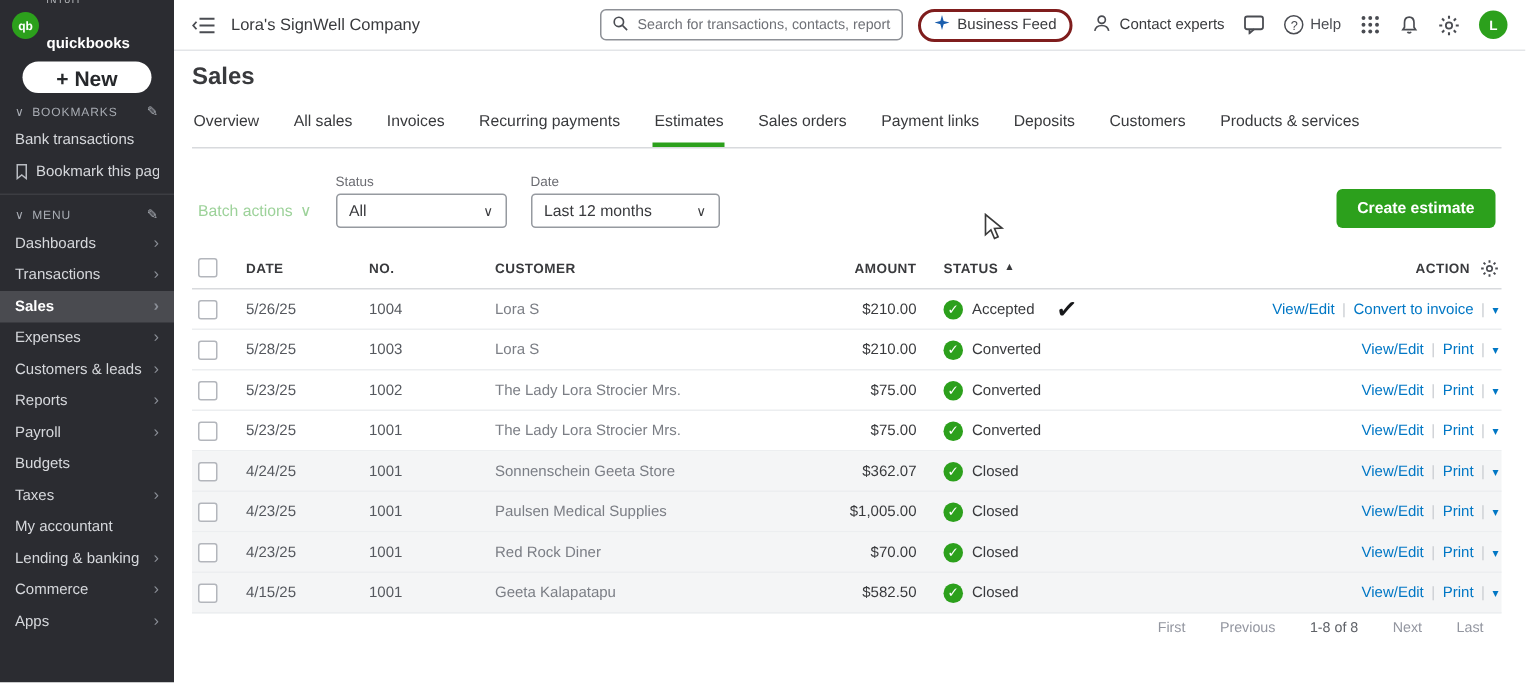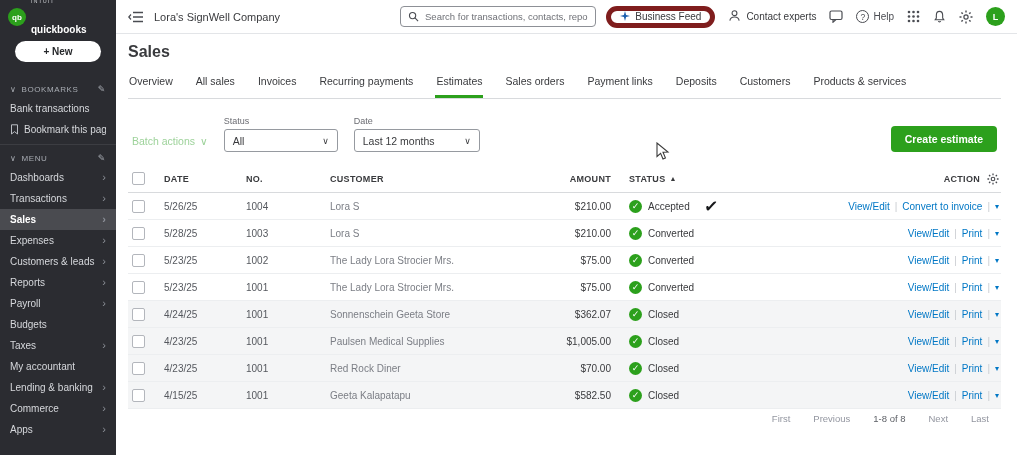--- a/index.html
+++ b/index.html
@@ -9,22 +9,22 @@
 
   
   .sidebar { width:116px; min-width:116px; height:455px; background:#2b2c31; color:#d6d8dc;
     display:flex; flex-direction:column; font-size:10px; }
   .logo-row { height:34px; display:flex; align-items:center; gap:5px; padding:0 8px; }
   .qb-badge { width:18px; height:18px; border-radius:50%; background:#2ca01c; color:#fff;
     font-size:8px; font-weight:bold; display:flex; align-items:center; justify-content:center; }
   .logo-text { display:flex; flex-direction:column; line-height:1;gap:20px; }
   .logo-top { font-size:5.5px; letter-spacing:1px; color:#c7cacd; text-transform:uppercase; }
   .logo-bottom { font-size:10px; font-weight:bold; color:#fff; }
-  .new-btn { margin:7px auto 16px; width:86px; height:21px; background:#fff; color:#26282b;
-    border:none; border-radius:11px; font-size:10px; font-weight:bold; cursor:pointer;
+  .new-btn { margin:7px auto 1px; width:86px; height:21px; background:#fff; color:#26282b;
+    border:none; border-radius:11px; font-size:14px; font-weight:bold; cursor:pointer;
     display:flex; align-items:center; justify-content:center; }
   .side-section-hdr { display:flex; align-items:center; gap:5px; padding:6px 10px 4px;
     font-size:8px; letter-spacing:0.6px; color:#a8acb3; cursor:pointer; }
   .side-section-hdr .flex1 { flex:1; }
   .side-section-hdr .pencil { font-size:9px; color:#a8acb3; }
   .side-item { display:flex; align-items:center; padding:5px 10px; color:#d6d8dc; cursor:pointer; }
   .side-item .lbl { flex:1; white-space:nowrap; overflow:hidden; }
   .side-item .chev { color:#8b8f97; font-size:11px; line-height:1; }
   .side-item.active { background:#4a4b50; color:#fff; font-weight:bold; }
   .side-item .bm-icon { margin-right:5px; display:inline-flex; }
@@ -38,21 +38,21 @@
   .topbar { height:34px; min-height:34px; background:#fff; border-bottom:1px solid #e3e5e8;
     display:flex; align-items:center; padding:0 12px; gap:10px; }
   .collapse-icon { display:flex; align-items:center; cursor:pointer; }
   .company-name { font-size:11px; color:#393a3d; white-space:nowrap; }
   .searchbox { margin-left:110px; width:232px; height:21px; border:1px solid #8d9096;
     border-radius:4px; display:flex; align-items:center; gap:6px; padding:0 7px; background:#fff; }
   .searchbox input { border:none; outline:none; flex:1; font-size:9.5px; color:#393a3d;
     font-family:"Liberation Sans",sans-serif; background:transparent; }
   .searchbox input::placeholder { color:#6f7177; }
   .top-right { margin-left:auto; display:flex; align-items:center; gap:13px; }
-  .bf-pill { display:flex; align-items:center; gap:5px; border:5px solid #7f1d1d;
+  .bf-pill { display:flex; align-items:center; gap:5px; border:2px solid #7f1d1d;
     border-radius:12px; height:22px; padding:0 9px; font-size:10px; color:#393a3d; cursor:pointer;
     background:#fff; white-space:nowrap; }
   .contact-experts { display:flex; align-items:center; gap:5px; font-size:10px; color:#393a3d;
     cursor:pointer; white-space:nowrap; }
   .icon-btn { display:flex; align-items:center; gap:4px; cursor:pointer; color:#4a4c52;
     font-size:10px; }
   .help-circle { width:13px; height:13px; border:1px solid #4a4c52; border-radius:50%;
     font-size:8.5px; display:flex; align-items:center; justify-content:center; color:#4a4c52; }
   .avatar { width:19px; height:19px; border-radius:50%; background:#2ca01c; color:#fff;
     font-size:9px; font-weight:bold; display:flex; align-items:center; justify-content:center;

